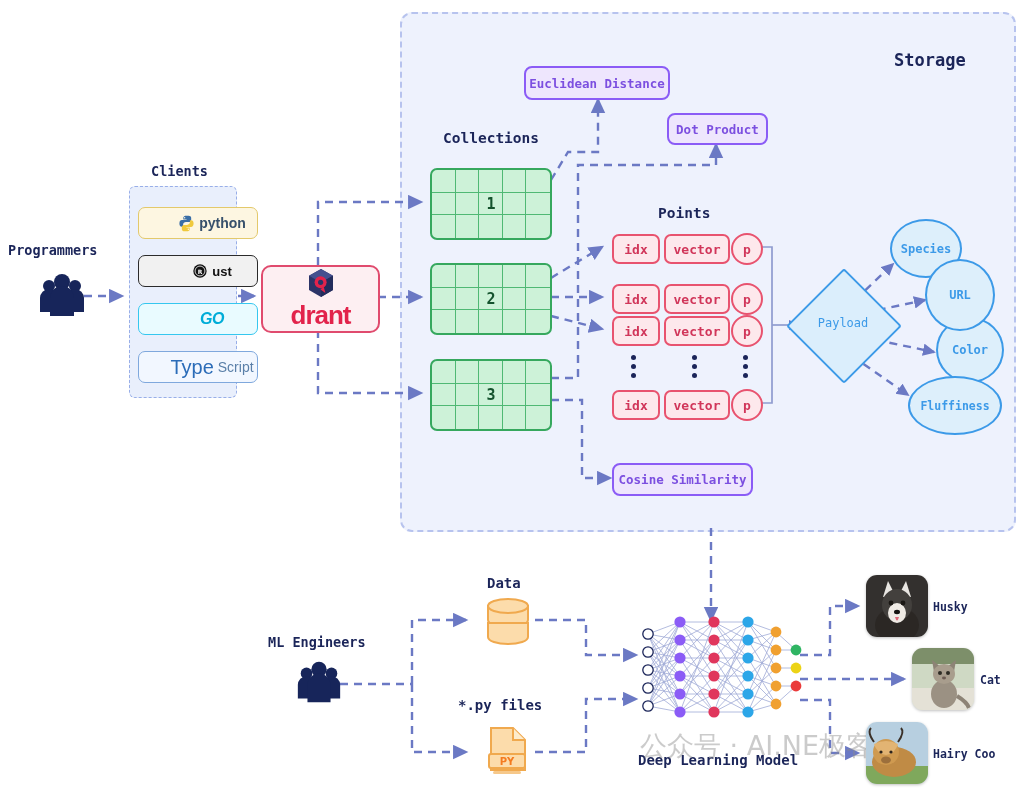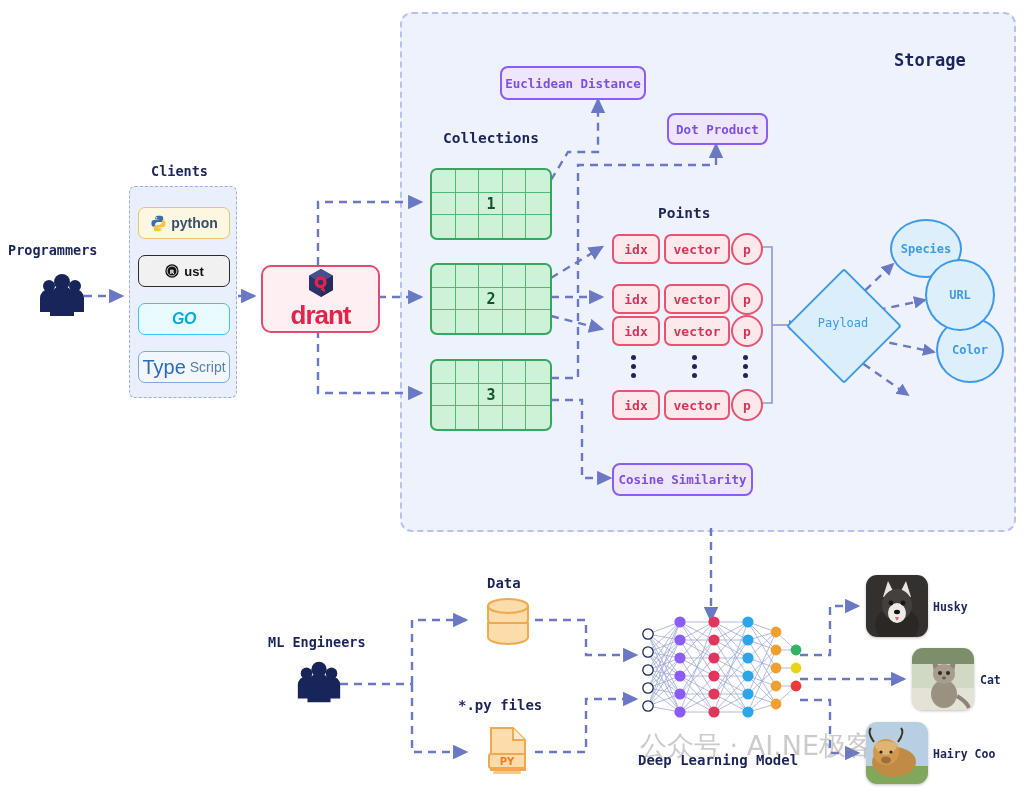--- a/index.html
+++ b/index.html
@@ -17,21 +17,21 @@
 
   
   #clients-panel{
     left:129px;top:186px;width:106px;height:210px;
     background:#e9effc;border:1.5px dashed #98aee8;border-radius:6px;
   }
   #clients-title{left:151px;top:163px;font-size:13.5px;}
   .client-chip{
     position:absolute;left:8px;width:90px;height:30px;border-radius:7px;
     display:flex;align-items:center;justify-content:center;gap:4px;
-    font-family:"Liberation Sans",sans-serif;font-size:13px;font-weight:700;
+    font-family:"Liberation Sans",sans-serif;font-size:13px;font-weight:700;padding-left:28px;
   }
   #chip-python{top:20px;background:#fdf6e1;border:1.6px solid #e3c96b;}
   #chip-rust{top:68px;background:#f1f1f1;border:1.8px solid #2b2b2b;}
   #chip-go{top:116px;background:#e9fbff;border:1.6px solid #35c7ef;}
   #chip-ts{top:164px;background:#f2f7ff;border:1.6px solid #7fa8dd;}
   .py-txt{color:#37506b;font-size:14px;}
   .rust-txt{color:#111;font-size:13px;}
   .go-txt{color:#00add8;font-size:16px;font-style:italic;letter-spacing:-.5px;}
   .ts-a{color:#2b6cb8;font-size:20px;font-weight:400;}
   .ts-b{color:#5a7fa8;font-size:14px;font-weight:400;}
@@ -80,21 +80,21 @@
   }
   .dots{position:absolute;display:flex;flex-direction:column;gap:4px;align-items:center;}
   .dots b{display:block;width:5px;height:5px;border-radius:50%;background:#1b2559;}
 
   
   .pill{
     position:absolute;background:#eee6fd;border:2px solid #8b5cf6;border-radius:8px;
     display:flex;align-items:center;justify-content:center;
     color:#7c4fe0;font-size:12.5px;font-weight:700;
   }
-  #pill-euclid{left:500px;top:66px;width:142px;height:30px;}
+  #pill-euclid{left:524px;top:66px;width:142px;height:30px;}
   #pill-dot{left:667px;top:113px;width:97px;height:28px;}
   #pill-cos{left:612px;top:463px;width:137px;height:29px;}
 
   
   #payload-diamond{
     position:absolute;left:803px;top:285px;width:78px;height:78px;
     background:#dbeefc;border:2px solid #3c9ae8;transform:rotate(45deg);border-radius:3px;
   }
   #payload-label{position:absolute;left:808px;top:316px;width:70px;text-align:center;
     color:#3c9ae8;font-size:12px;font-weight:400;}
@@ -335,20 +335,21 @@
 
   <div class="pill" id="pill-euclid">Euclidean Distance</div>
   <div class="pill" id="pill-dot">Dot Product</div>
   <div class="pill" id="pill-cos">Cosine Similarity</div>
 
   <div id="payload-diamond"></div>
   <div id="payload-label">Payload</div>
   <div class="attr-circle" id="attr-species">Species</div>
   <div class="attr-circle" id="attr-color">Color</div>
   <div class="attr-circle" id="attr-url">URL</div>
+  <div class="attr-circle" id="attr-fluff">Fluffiness</div>
 
   <div class="abs lbl" id="mlengineers-title">ML Engineers</div>
   <svg class="abs" style="left:294px;top:658px;width:50px;height:50px;" viewBox="0 0 52 52">
     <g fill="#17255a">
       <circle cx="13" cy="16" r="6"></circle>
         <path d="M4 42 V28 a9 9 0 0 1 18 0 V42 Z"></path>
       <circle cx="39" cy="16" r="6"></circle>
         <path d="M30 42 V28 a9 9 0 0 1 18 0 V42 Z"></path>
       <circle cx="26" cy="12" r="8"></circle>
         <path d="M14 46 V28 a12 12 0 0 1 24 0 V46 Z"></path>

